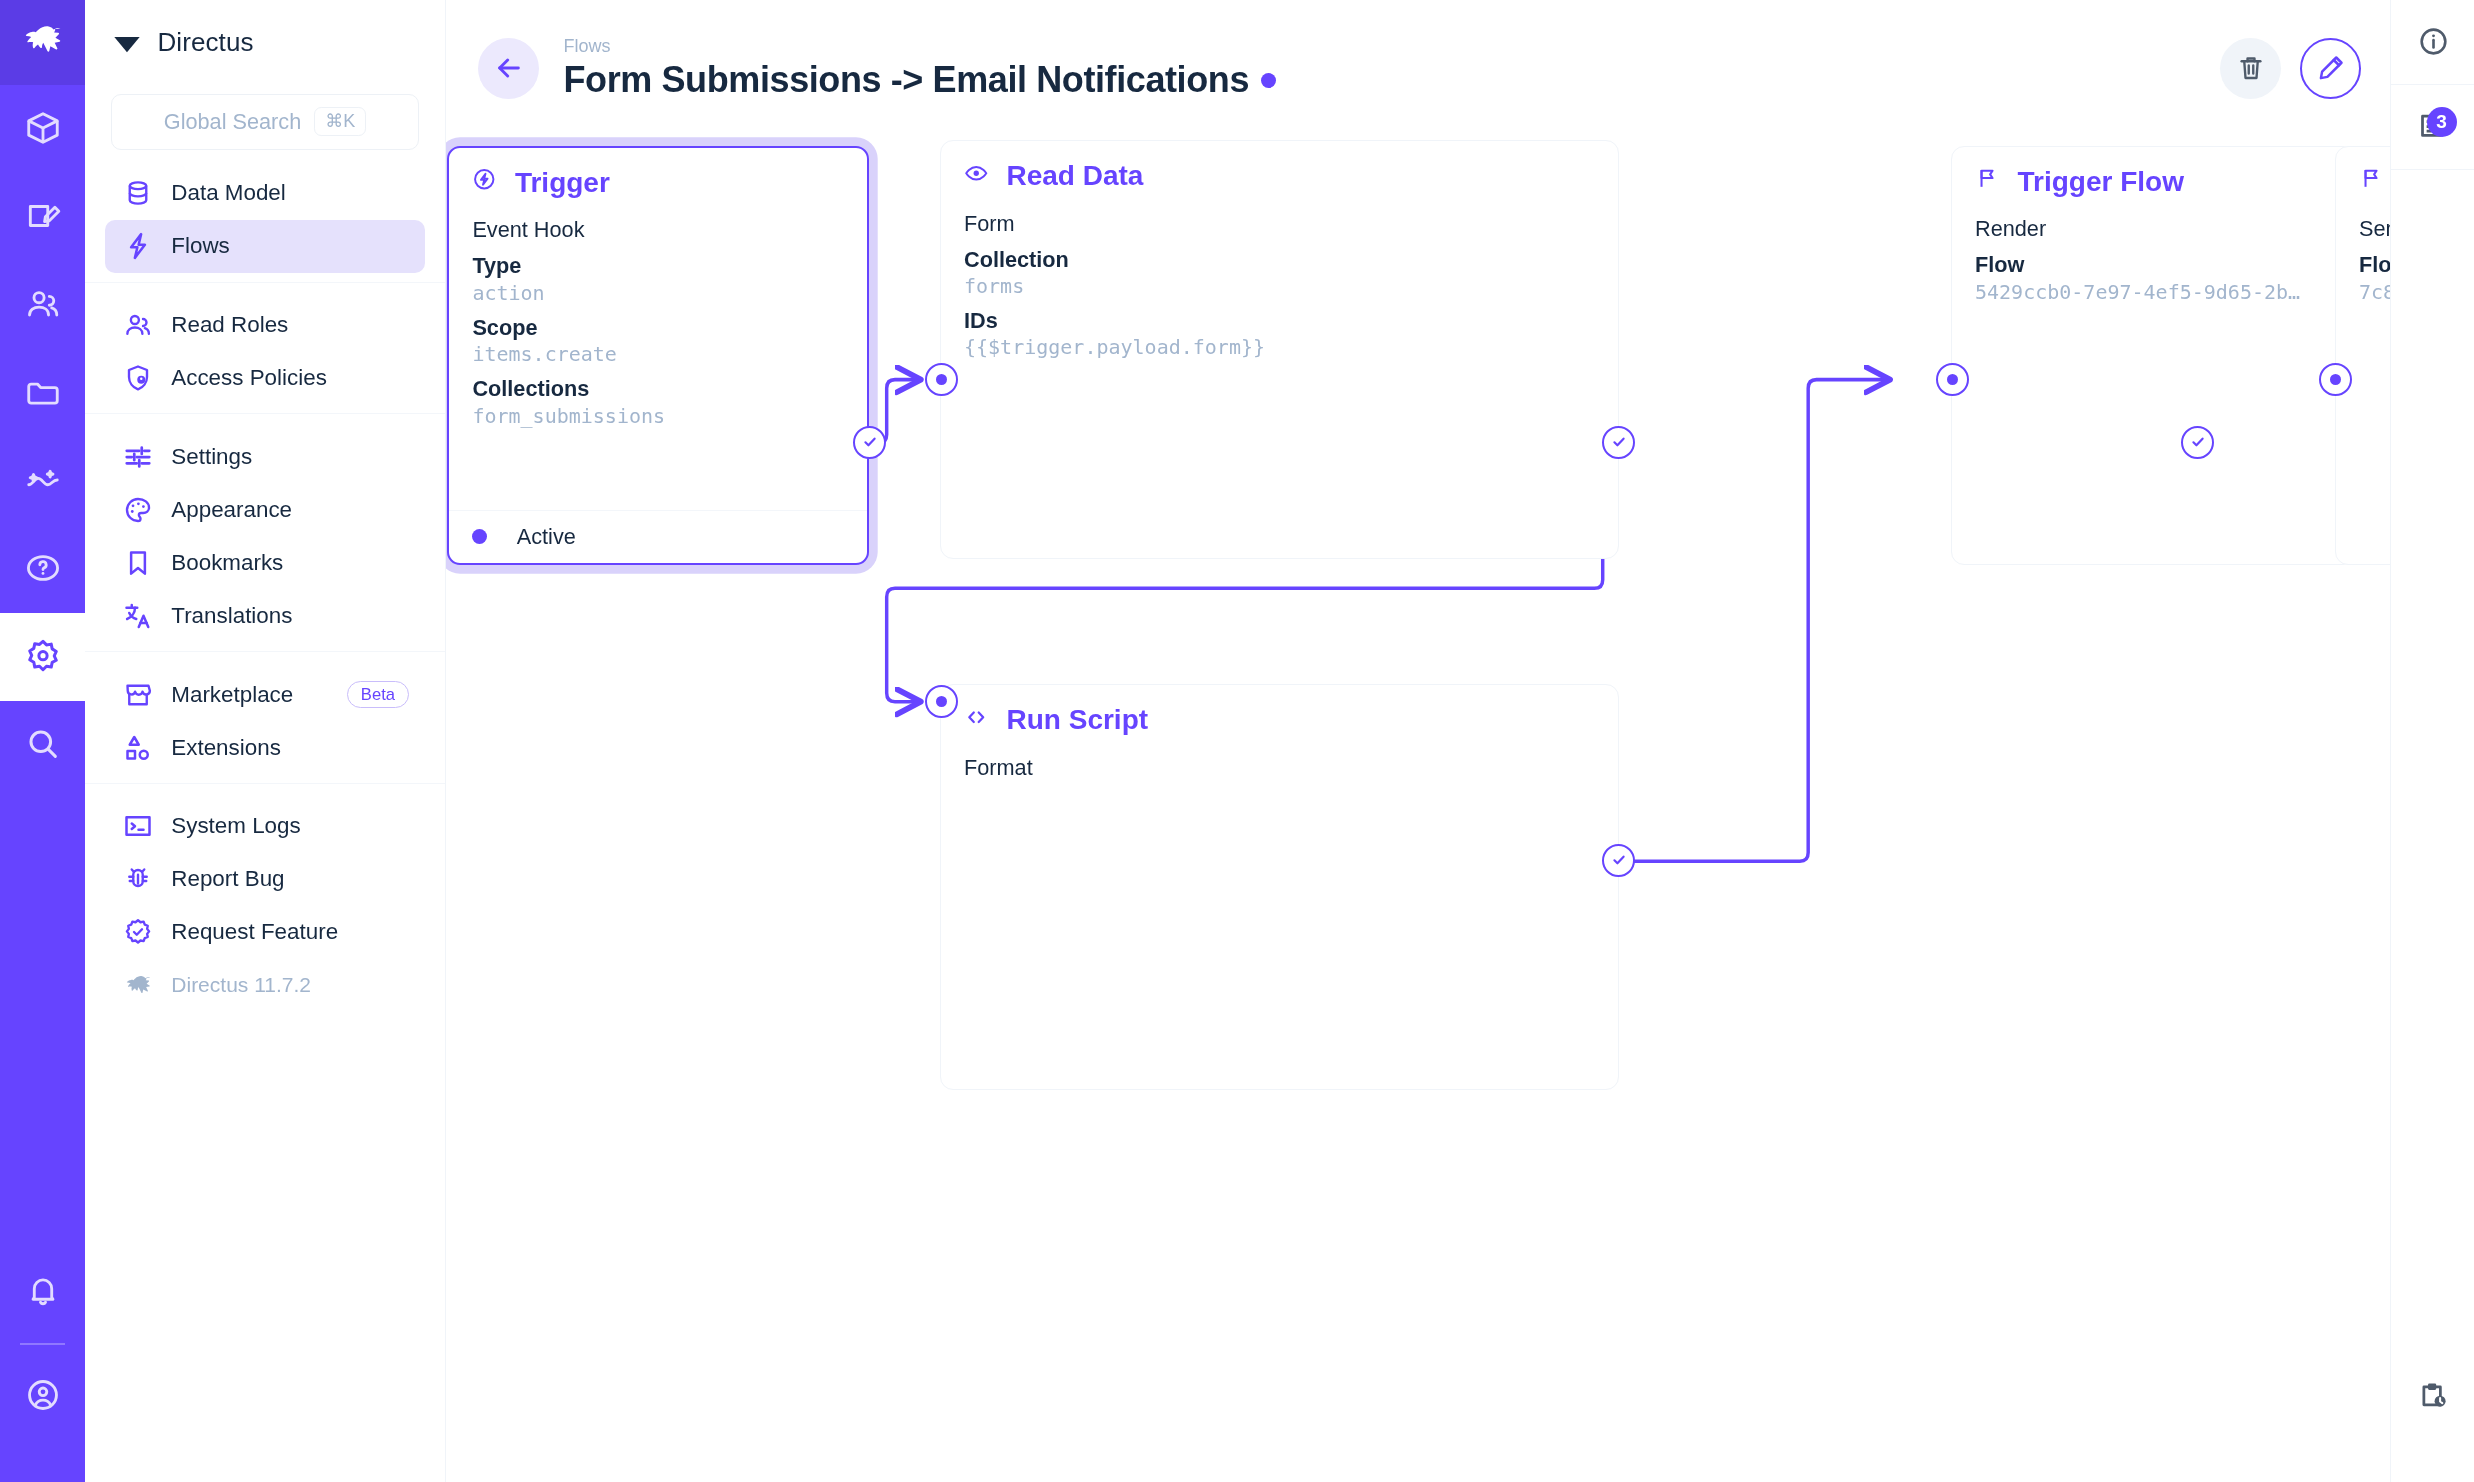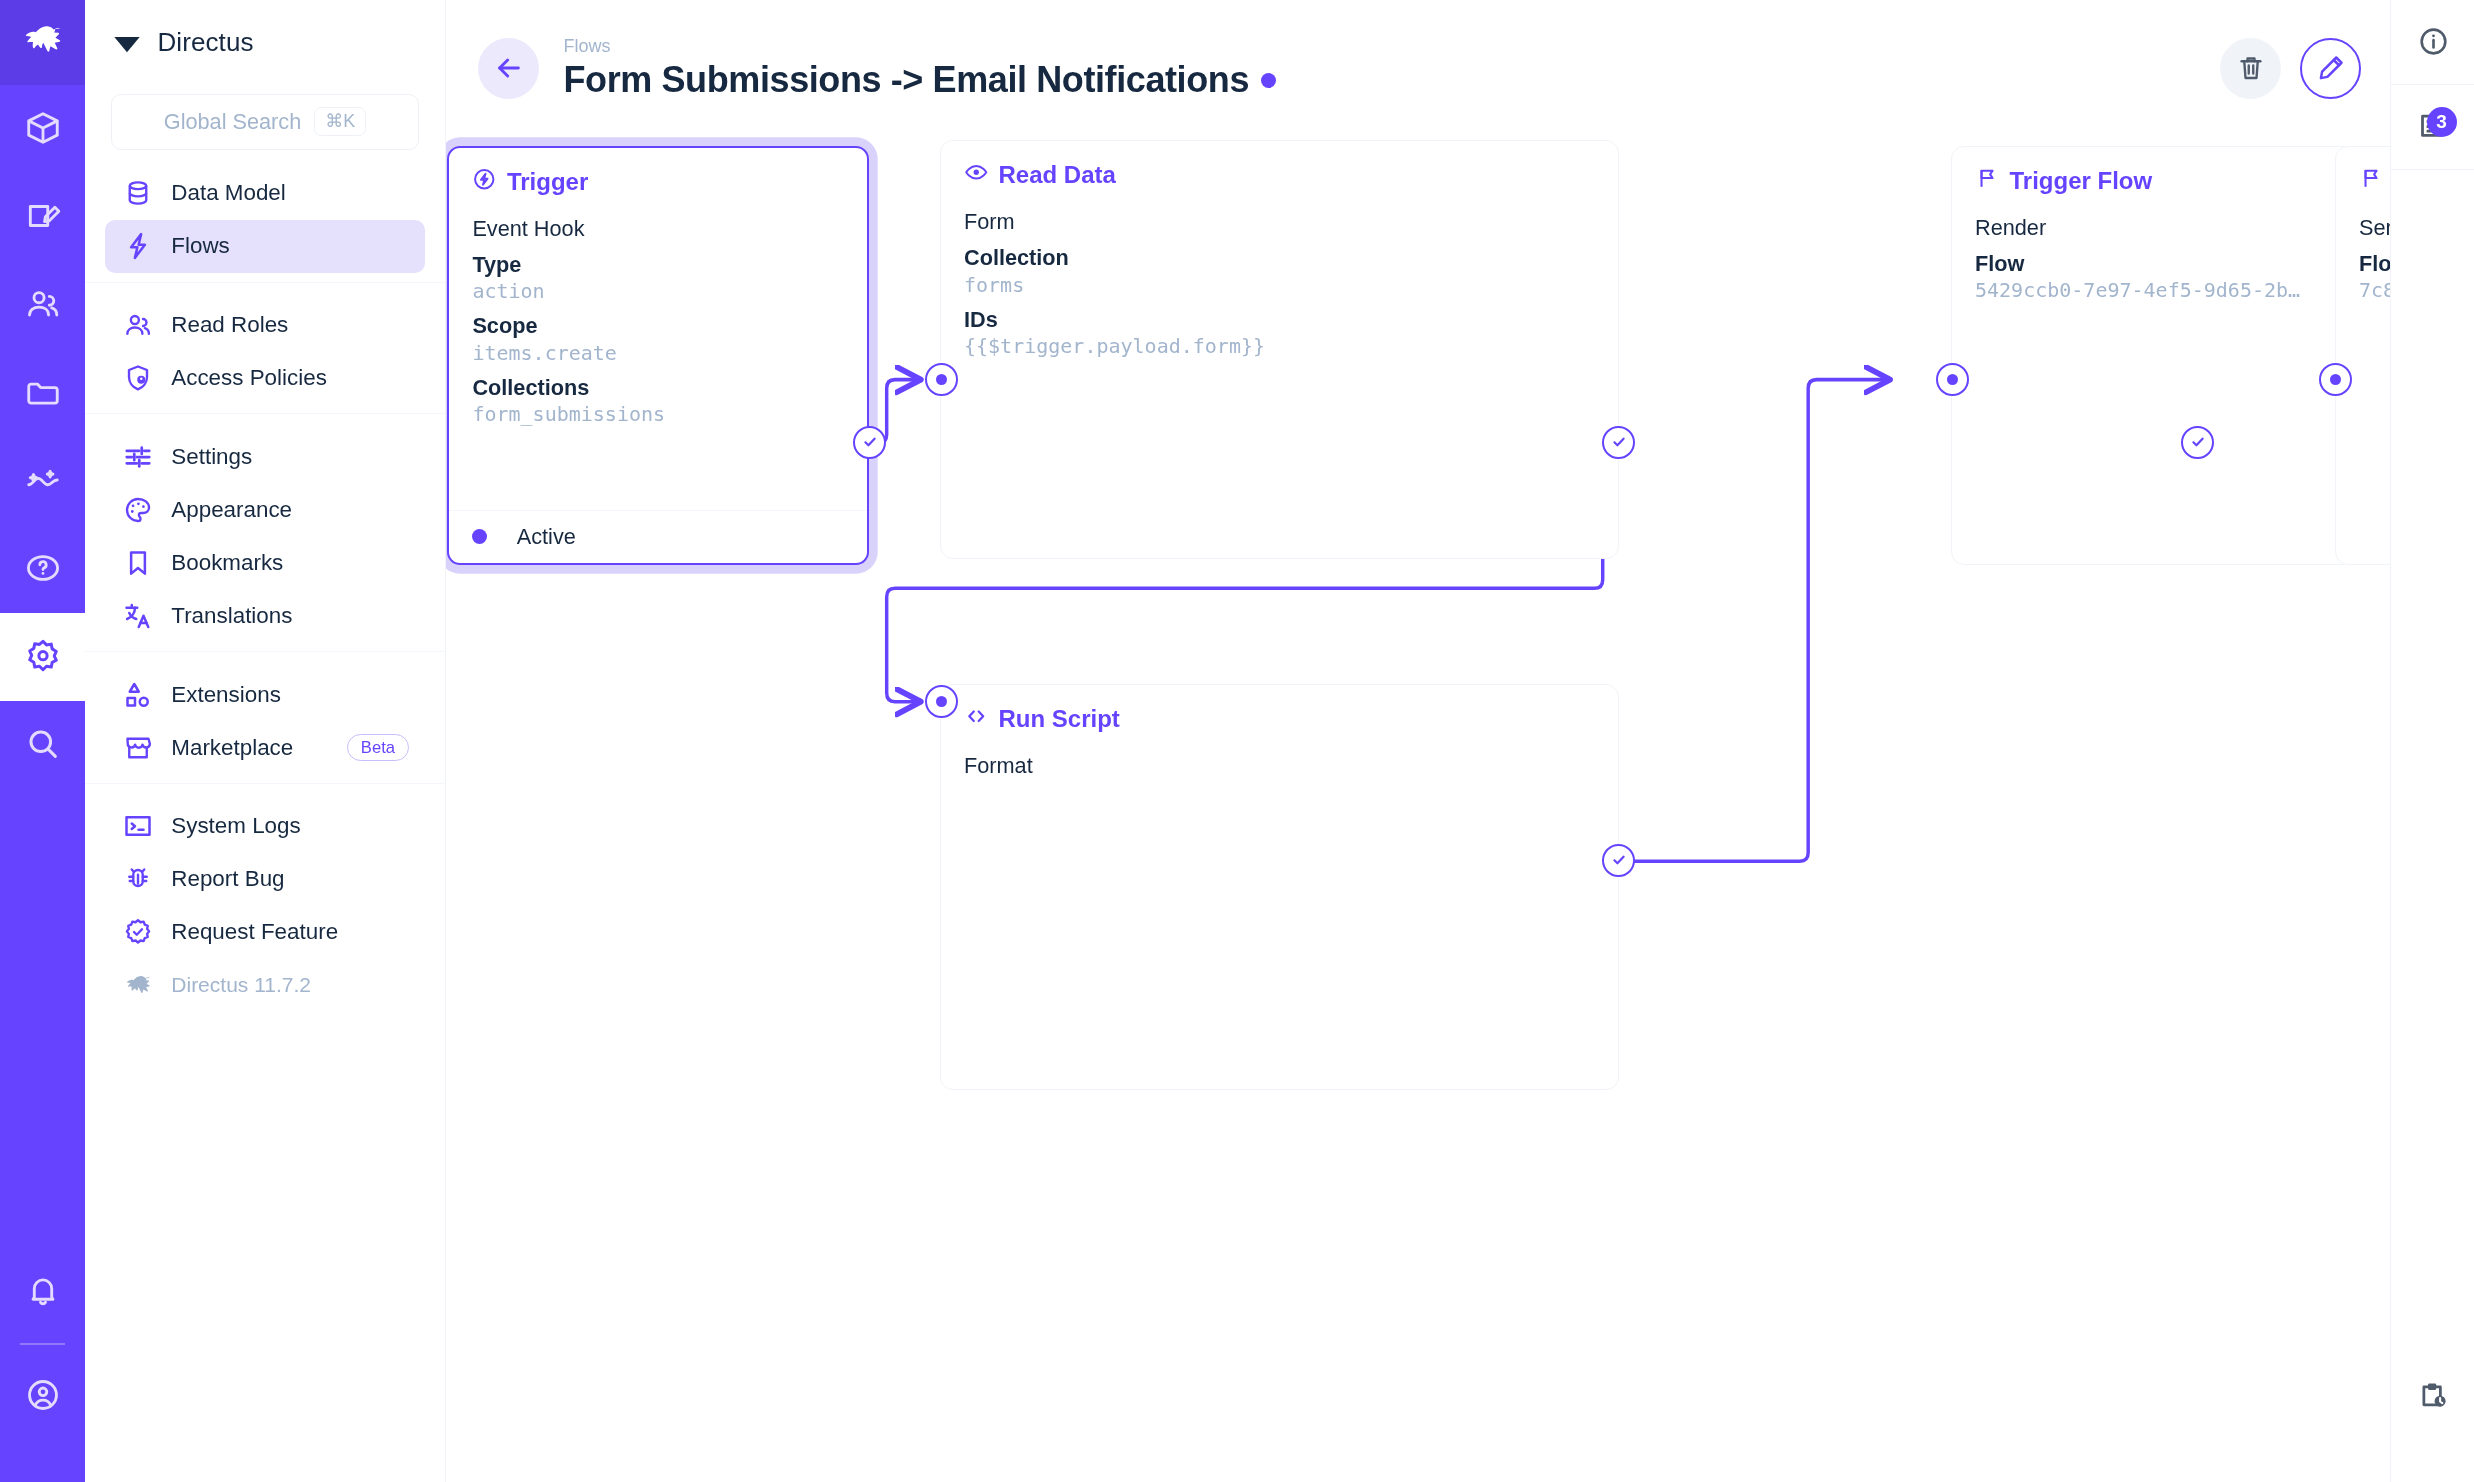--- a/index.html
+++ b/index.html
@@ -115,22 +115,22 @@
     position: absolute;
     background: #fff;
     border: 1.4px solid #f0f4f9;
     border-radius: 13px;
   }
   .node.selected {
     border: 2.2px solid #6644ff;
     box-shadow: 0 0 0 8.7px #d9d2fb;
   }
   .node-title {
-    display: flex; align-items: center; gap: 10px;
-    color: #6644ff; font-weight: 700; font-size: 24px;
+    display: flex; align-items: center; gap: 18px;
+    color: #6644ff; font-weight: 700; font-size: 28px;
     padding: 19px 23px 0 23px;
   }
   .node-title svg { width: 24.5px; height: 24.5px; }
   .node-body { padding: 8.7px 23px 0 23px; }
   .field-name { font-size: 21.7px; color: #172940; margin-top: 10px; }
   .field-label { font-size: 21.7px; color: #172940; font-weight: 700; margin-top: 10px; }
   .field-value {
     font-family: "DejaVu Sans Mono", monospace;
     font-size: 20px; color: #a2b5cd; margin-top: 1.4px;
     white-space: nowrap; overflow: hidden;
@@ -384,37 +384,37 @@
               <path d="M13.9 17.6h5"></path>
           </svg>
         </span>
         <span class="lbl">Translations</span>
       </div>
     </div>
 
     <div class="nav-group">
       <div class="nav-item">
         <span class="ico">
+          <svg viewBox="0 0 24 24" fill="none" stroke="#6644ff" stroke-width="1.9" stroke-linejoin="round">
+            <path d="M3.6 4.6h16.8l1.1 4.1a3 3 0 0 1-5.9.6 3 3 0 0 1-5.9 0 3 3 0 0 1-5.9-.6z"></path>
+            <path d="M5 11.2v8.2h14v-8.2"></path>
+          </svg>
+        </span>
+        <span class="lbl">Marketplace</span>
+        <span class="badge-beta">Beta</span>
+      </div>
+      <div class="nav-item">
+        <span class="ico">
           <svg viewBox="0 0 24 24" fill="none" stroke="#6644ff" stroke-width="2" stroke-linejoin="round">
             <path d="M9 3.2 12.6 9.4H5.4z"></path>
               <rect x="3.6" y="14.4" width="6" height="6"></rect>
             <circle cx="16.6" cy="17.4" r="3.2"></circle>
           </svg>
         </span>
         <span class="lbl">Extensions</span>
-      </div>
-      <div class="nav-item">
-        <span class="ico">
-          <svg viewBox="0 0 24 24" fill="none" stroke="#6644ff" stroke-width="1.9" stroke-linejoin="round">
-            <path d="M3.6 4.6h16.8l1.1 4.1a3 3 0 0 1-5.9.6 3 3 0 0 1-5.9 0 3 3 0 0 1-5.9-.6z"></path>
-            <path d="M5 11.2v8.2h14v-8.2"></path>
-          </svg>
-        </span>
-        <span class="lbl">Marketplace</span>
-        <span class="badge-beta">Beta</span>
       </div>
     </div>
 
     <div class="nav-group">
       <div class="nav-item">
         <span class="ico">
           <svg viewBox="0 0 24 24" fill="none" stroke="#6644ff" stroke-width="2" stroke-linecap="round" stroke-linejoin="round">
             <rect x="2.8" y="5" width="18.4" height="14"></rect>
               <path d="m7 10 2.6 2.2L7 14.4"></path>
               <path d="M12.4 15h4"></path>

